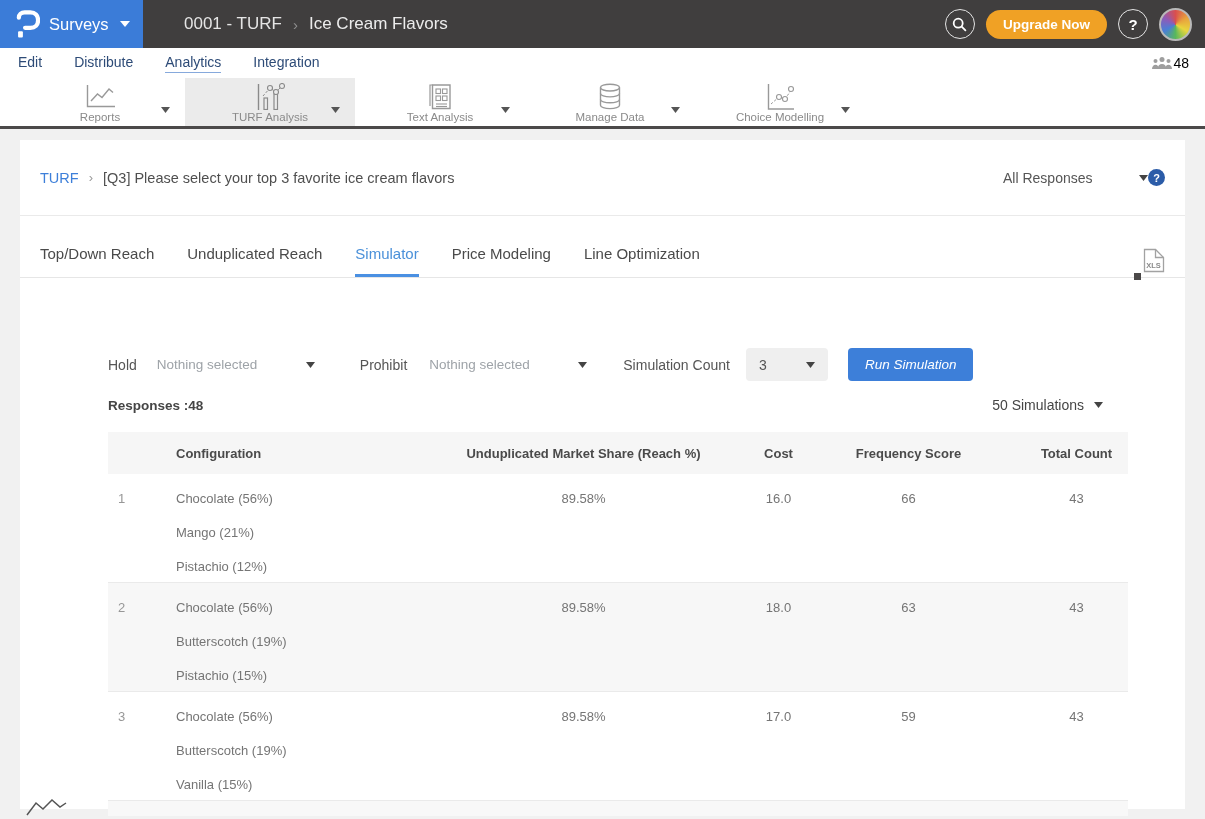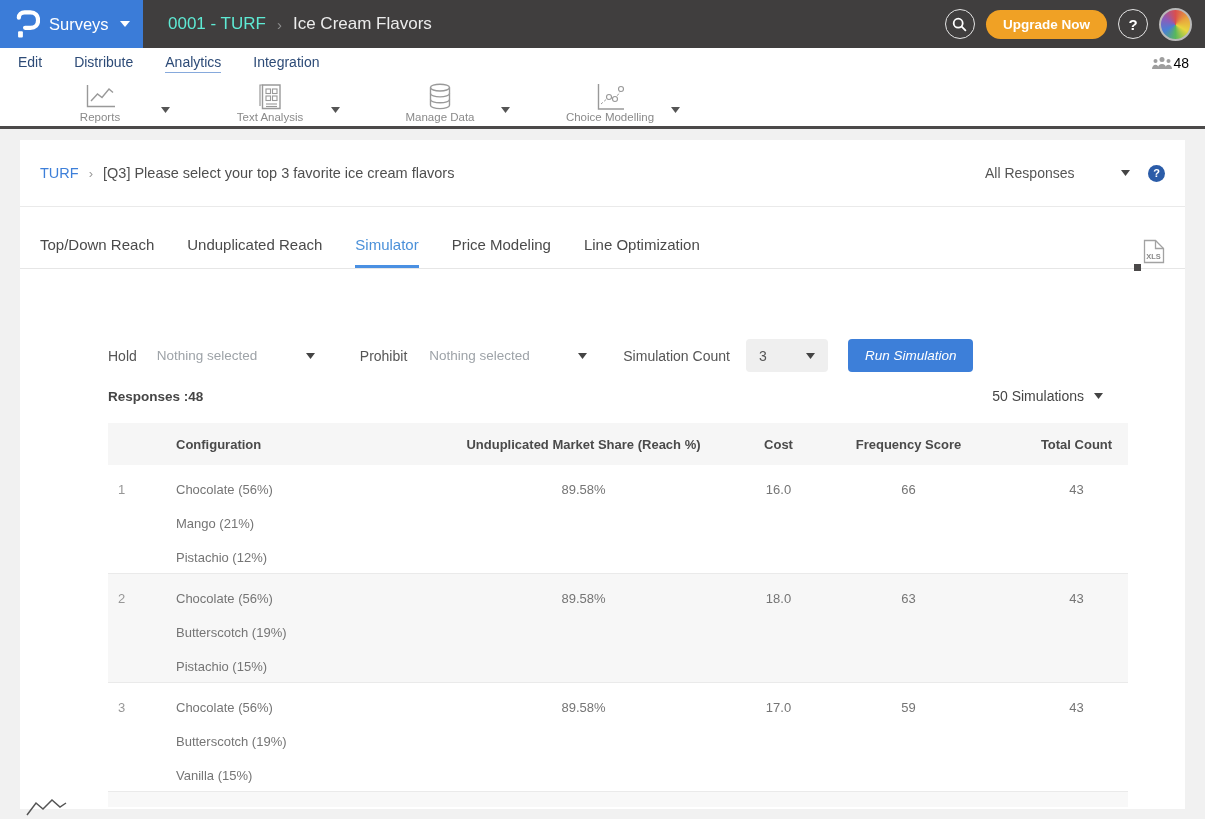--- a/index.html
+++ b/index.html
@@ -8,21 +8,21 @@
     width:1205px; height:819px; overflow:hidden; position:relative;
     background:#F1F1F1;
     font-family:"Liberation Sans","DejaVu Sans",sans-serif;
     -webkit-font-smoothing:antialiased;
   }
   
   .topbar { height:48px; background:#403E3E; display:flex; align-items:center; }
   .logo-area { width:143px; height:48px; background:#3B7CD8; display:flex; align-items:center; padding-left:15px; gap:9px; cursor:pointer; flex:none; }
   .product-name { color:#fff; font-size:16.5px; }
   .top-crumbs { display:flex; align-items:center; margin-left:25px; gap:11px; font-size:17px; }
-  .survey-id { color:#5eead4; cursor:pointer; }
+  .survey-id { color:#e5e5e5; cursor:pointer;margin-left:16px; }
   .crumb-sep { color:#8F8F8F; font-size:15px; }
   .page-title { color:#ECECEC; }
   .top-actions { margin-left:auto; display:flex; align-items:center; gap:11px; padding-right:13px; }
   .circle-btn { width:30px; height:30px; border:1.5px solid #E4E4E4; border-radius:50%; display:flex; align-items:center; justify-content:center; color:#fff; font-weight:bold; font-size:15px; cursor:pointer; background:transparent; }
   .upgrade-btn { height:29px; padding:0 17px; background:#F0A125; border:none; border-radius:15px; color:#fff; font-weight:bold; font-size:13.5px; cursor:pointer; }
   .avatar { width:33px; height:33px; border-radius:50%; border:2px solid #B9B9B9; cursor:pointer;
     background:conic-gradient(#d94f4f,#e8a33d,#e8d53d,#58b85c,#4a7fd6,#8e5bb8,#d94f4f); }
   
   .nav { height:30px; background:#fff; display:flex; align-items:center; padding:0 16px 0 18px; }
   .nav-item { font-size:14px; color:#2D4B77; margin-right:32px; cursor:pointer; padding-bottom:2px; }
@@ -32,26 +32,26 @@
   .toolbar { height:48px; background:#fff; display:flex; padding-left:15px; }
   .tool-item { width:170px; height:48px; position:relative; display:flex; flex-direction:column; align-items:center; padding-top:5px; cursor:pointer; }
   .tool-item.active { background:#EBEBEB; }
   .tool-icon { height:27px; display:flex; align-items:center; }
   .tool-label { font-size:11.5px; color:#8A8A8A; margin-top:1px; }
   .tool-caret { position:absolute; right:15px; top:21px; }
   .dark-divider { height:3px; background:#4B4949; }
   
   .page { padding:11px 20px 0; }
   .card { background:#fff; height:669px; position:relative; }
-  .crumb-row { height:67px; display:flex; align-items:center; padding:0 20px; border-bottom:1px solid #EAEAEA; }
+  .crumb-row { height:76px; display:flex; align-items:center; padding:0 20px; border-bottom:1px solid #EAEAEA; }
   .crumb-left { display:flex; align-items:center; gap:10px; font-size:14.5px; }
   .crumb-turf { color:#3D7FD9; cursor:pointer; }
   .crumb-chevron { color:#9A9A9A; font-size:13px; }
   .crumb-q { color:#4F4F4F; }
-  .crumb-right { margin-left:auto; display:flex; align-items:center; gap:18px; }
+  .crumb-right { margin-left:auto; display:flex; align-items:center; }
   .filter-dd { width:145px; display:flex; align-items:center; justify-content:space-between; font-size:14px; color:#555; cursor:pointer; }
   .help-badge { width:17px; height:17px; border-radius:50%; background:#2B5CA8; color:#fff; font-size:11px; font-weight:bold; display:flex; align-items:center; justify-content:center; cursor:pointer; }
   
   .tabs-row { height:62px; display:flex; align-items:flex-end; padding:0 20px; border-bottom:1px solid #E6E6E6; position:relative; }
   .tab { font-size:15px; color:#4A4A4A; margin-right:33px; padding-bottom:15px; cursor:pointer; }
   .tab.active { color:#4A90D9; border-bottom:3px solid #4A90E2; padding-bottom:12px; }
   .xls-btn { margin-left:auto; margin-bottom:4px; cursor:pointer; line-height:0; }
   .scroll-nub { position:absolute; right:44px; bottom:-3px; width:7px; height:7px; background:#4B4949; }
   
   .sim-body { padding:0 57px 0 88px; }
@@ -139,20 +139,37 @@
 
 <div class="toolbar">
   <div class="tool-item">
     <span class="tool-icon">
       <svg width="32" height="26" viewBox="0 0 32 26">
           <path d="M3.5 1v21.5H31" fill="none" stroke="#999" stroke-width="1.4"></path>
           <path d="M7 17l6.5-7 4.5 3.5 7-8.5 4 3.5" fill="none" stroke="#999" stroke-width="1.4"></path>
         </svg>
     </span>
     <span class="tool-label">Reports</span>
+    <span class="tool-caret"><svg width="9" height="6">
+          <path d="M0 0h9L4.5 6z" fill="#555"></path>
+        </svg></span>
+  </div>
+  <div class="tool-item active">
+    <span class="tool-icon">
+      <svg width="30" height="27" viewBox="0 0 30 27">
+          <path d="M3.5 1v26" stroke="#8a8a8a" stroke-width="1.4"></path>
+          <rect x="9" y="15" width="3.5" height="11.5" fill="none" stroke="#8a8a8a" stroke-width="1.2"></rect>
+          <rect x="19" y="11" width="3.5" height="15.5" fill="none" stroke="#8a8a8a" stroke-width="1.2"></rect>
+          <path d="M8 13l7-8 6 4 6-6" stroke="#8a8a8a" stroke-width="1" stroke-dasharray="2.4 1.8" fill="none"></path>
+          <circle cx="15" cy="5" r="2.5" fill="#EBEBEB" stroke="#8a8a8a" stroke-width="1.1"></circle>
+          <circle cx="21" cy="9" r="2.5" fill="#EBEBEB" stroke="#8a8a8a" stroke-width="1.1"></circle>
+          <circle cx="27" cy="3" r="2.5" fill="#EBEBEB" stroke="#8a8a8a" stroke-width="1.1"></circle>
+        </svg>
+    </span>
+    <span class="tool-label">TURF Analysis</span>
     <span class="tool-caret"><svg width="9" height="6">
           <path d="M0 0h9L4.5 6z" fill="#555"></path>
         </svg></span>
   </div>
   <div class="tool-item">
     <span class="tool-icon">
       <svg width="26" height="27" viewBox="0 0 26 27">
           <path d="M5.5 2H23v23.5H5.5z" fill="none" stroke="#999" stroke-width="1.4"></path>
           <path d="M5.5 2H3v21" fill="none" stroke="#999" stroke-width="1.2"></path>
           <rect x="9" y="6" width="4.5" height="4.5" fill="none" stroke="#999" stroke-width="1.1"></rect>

